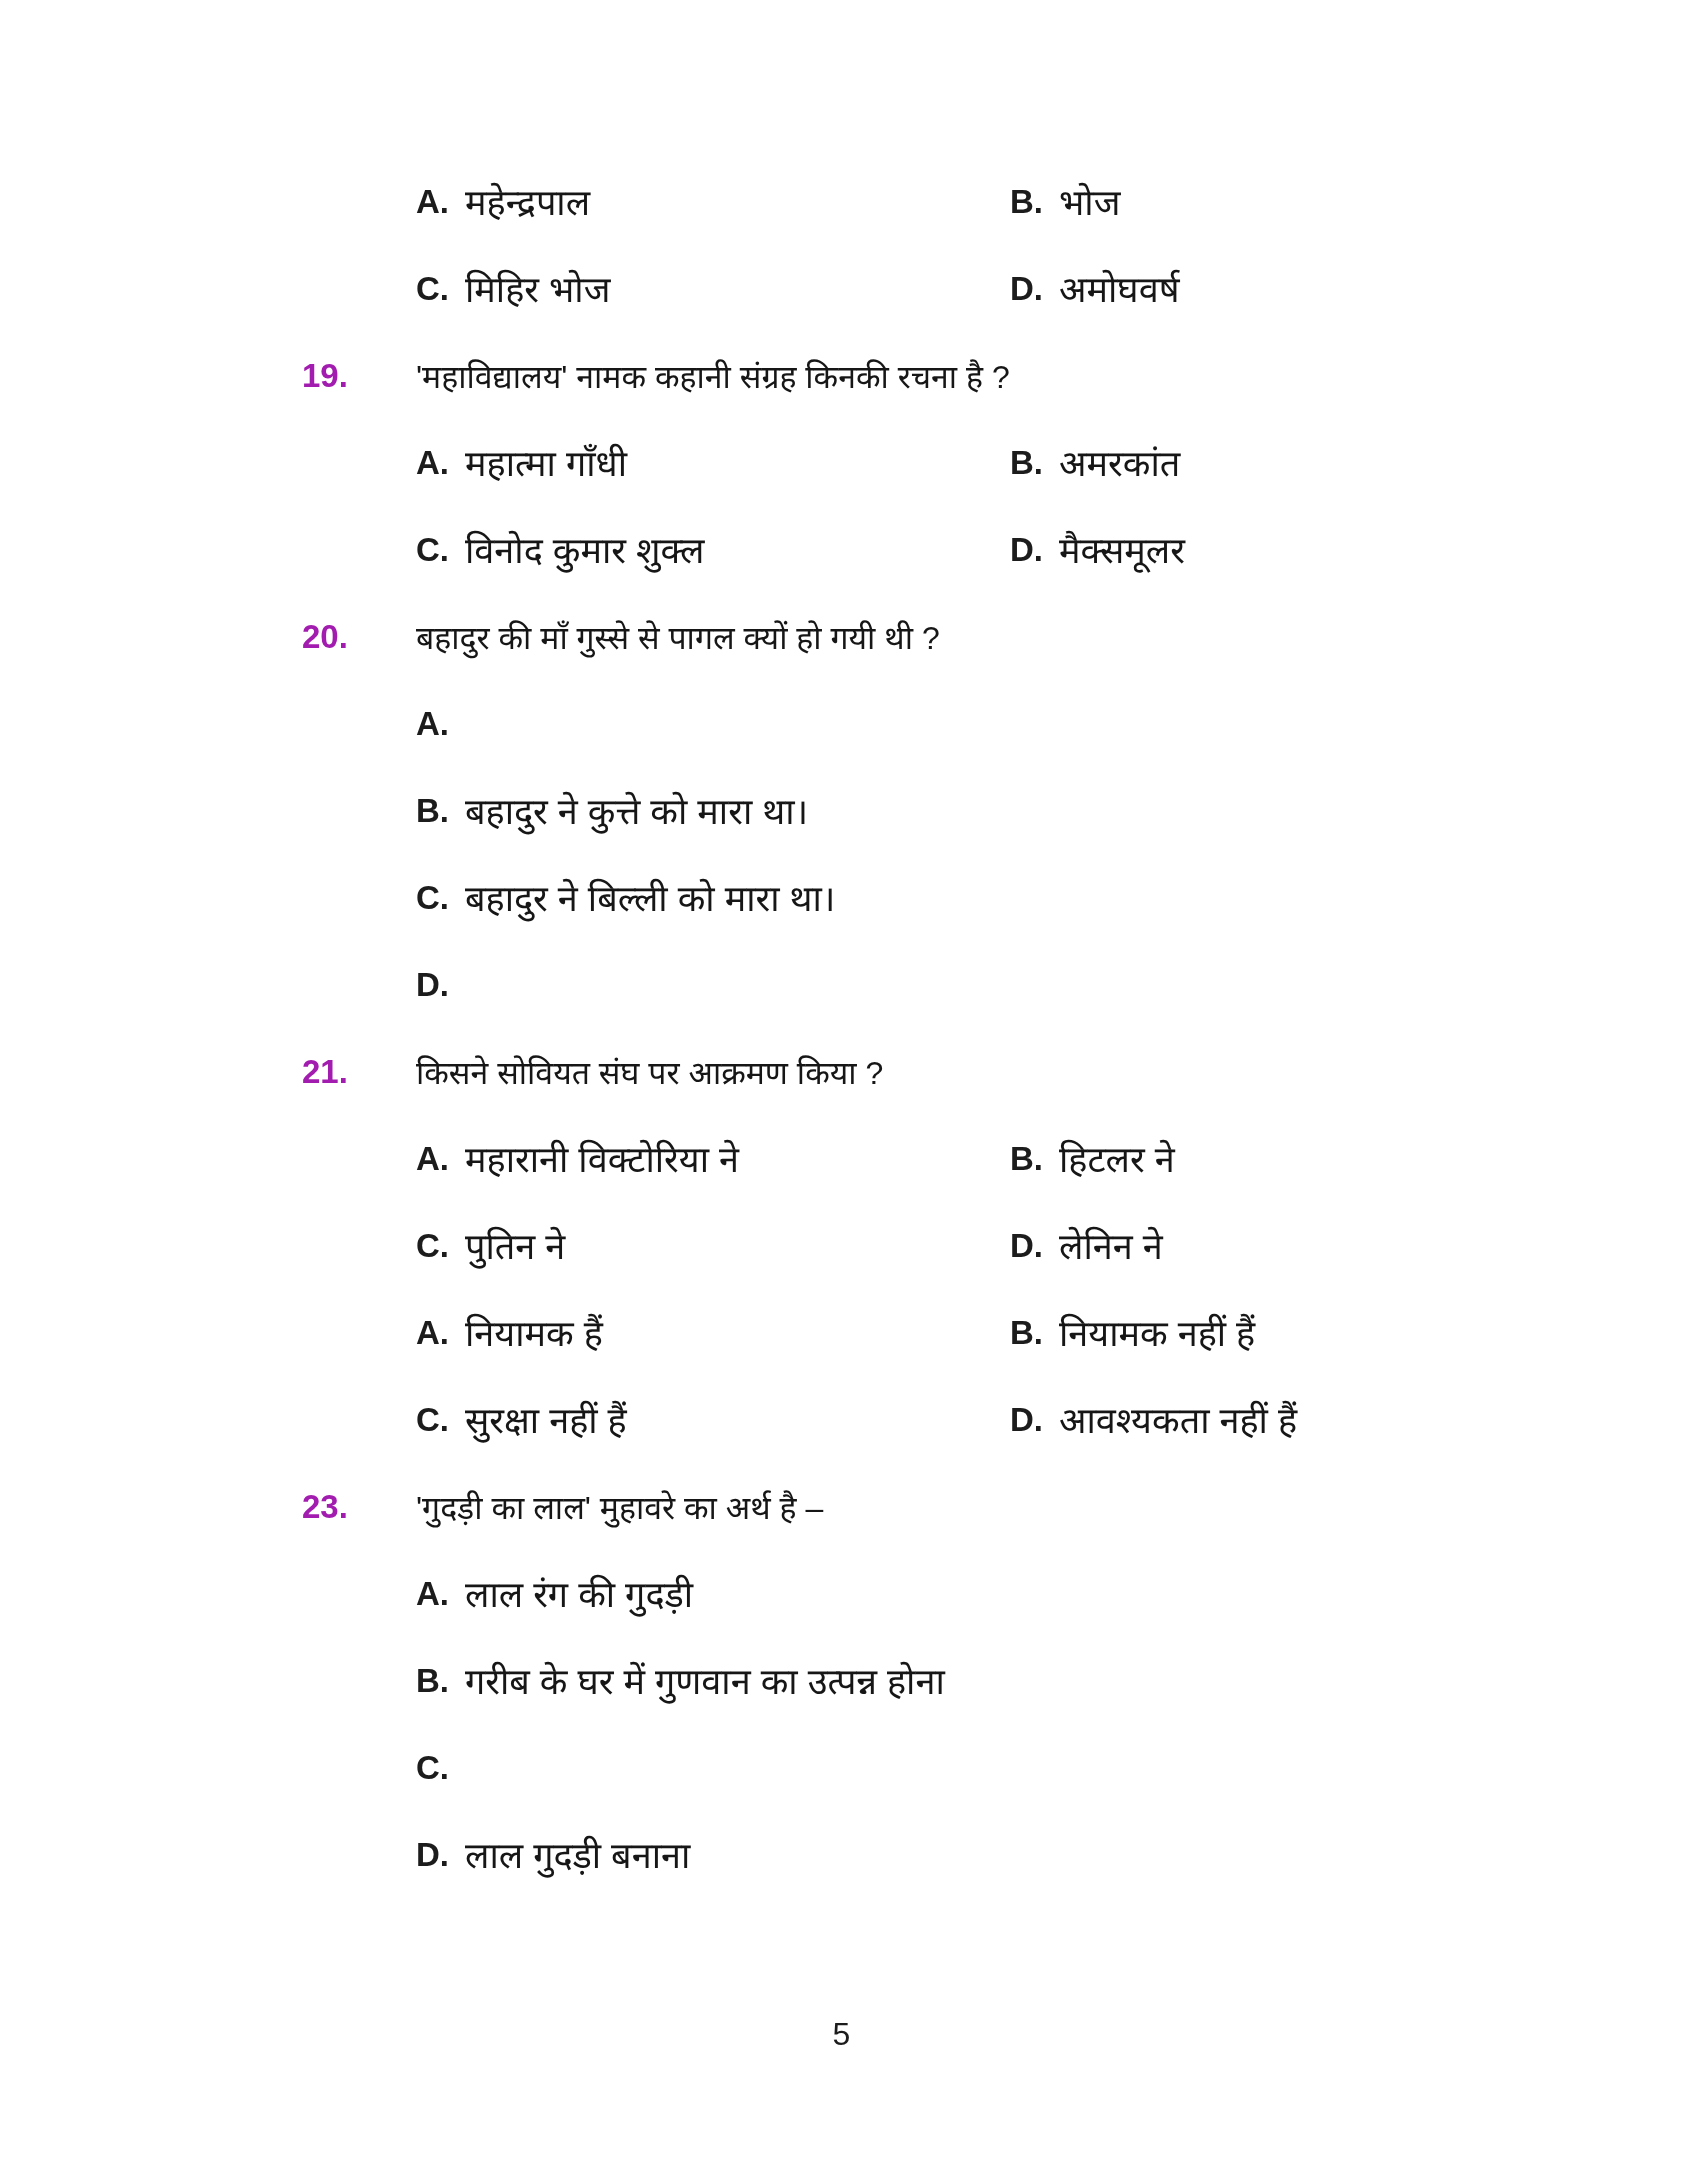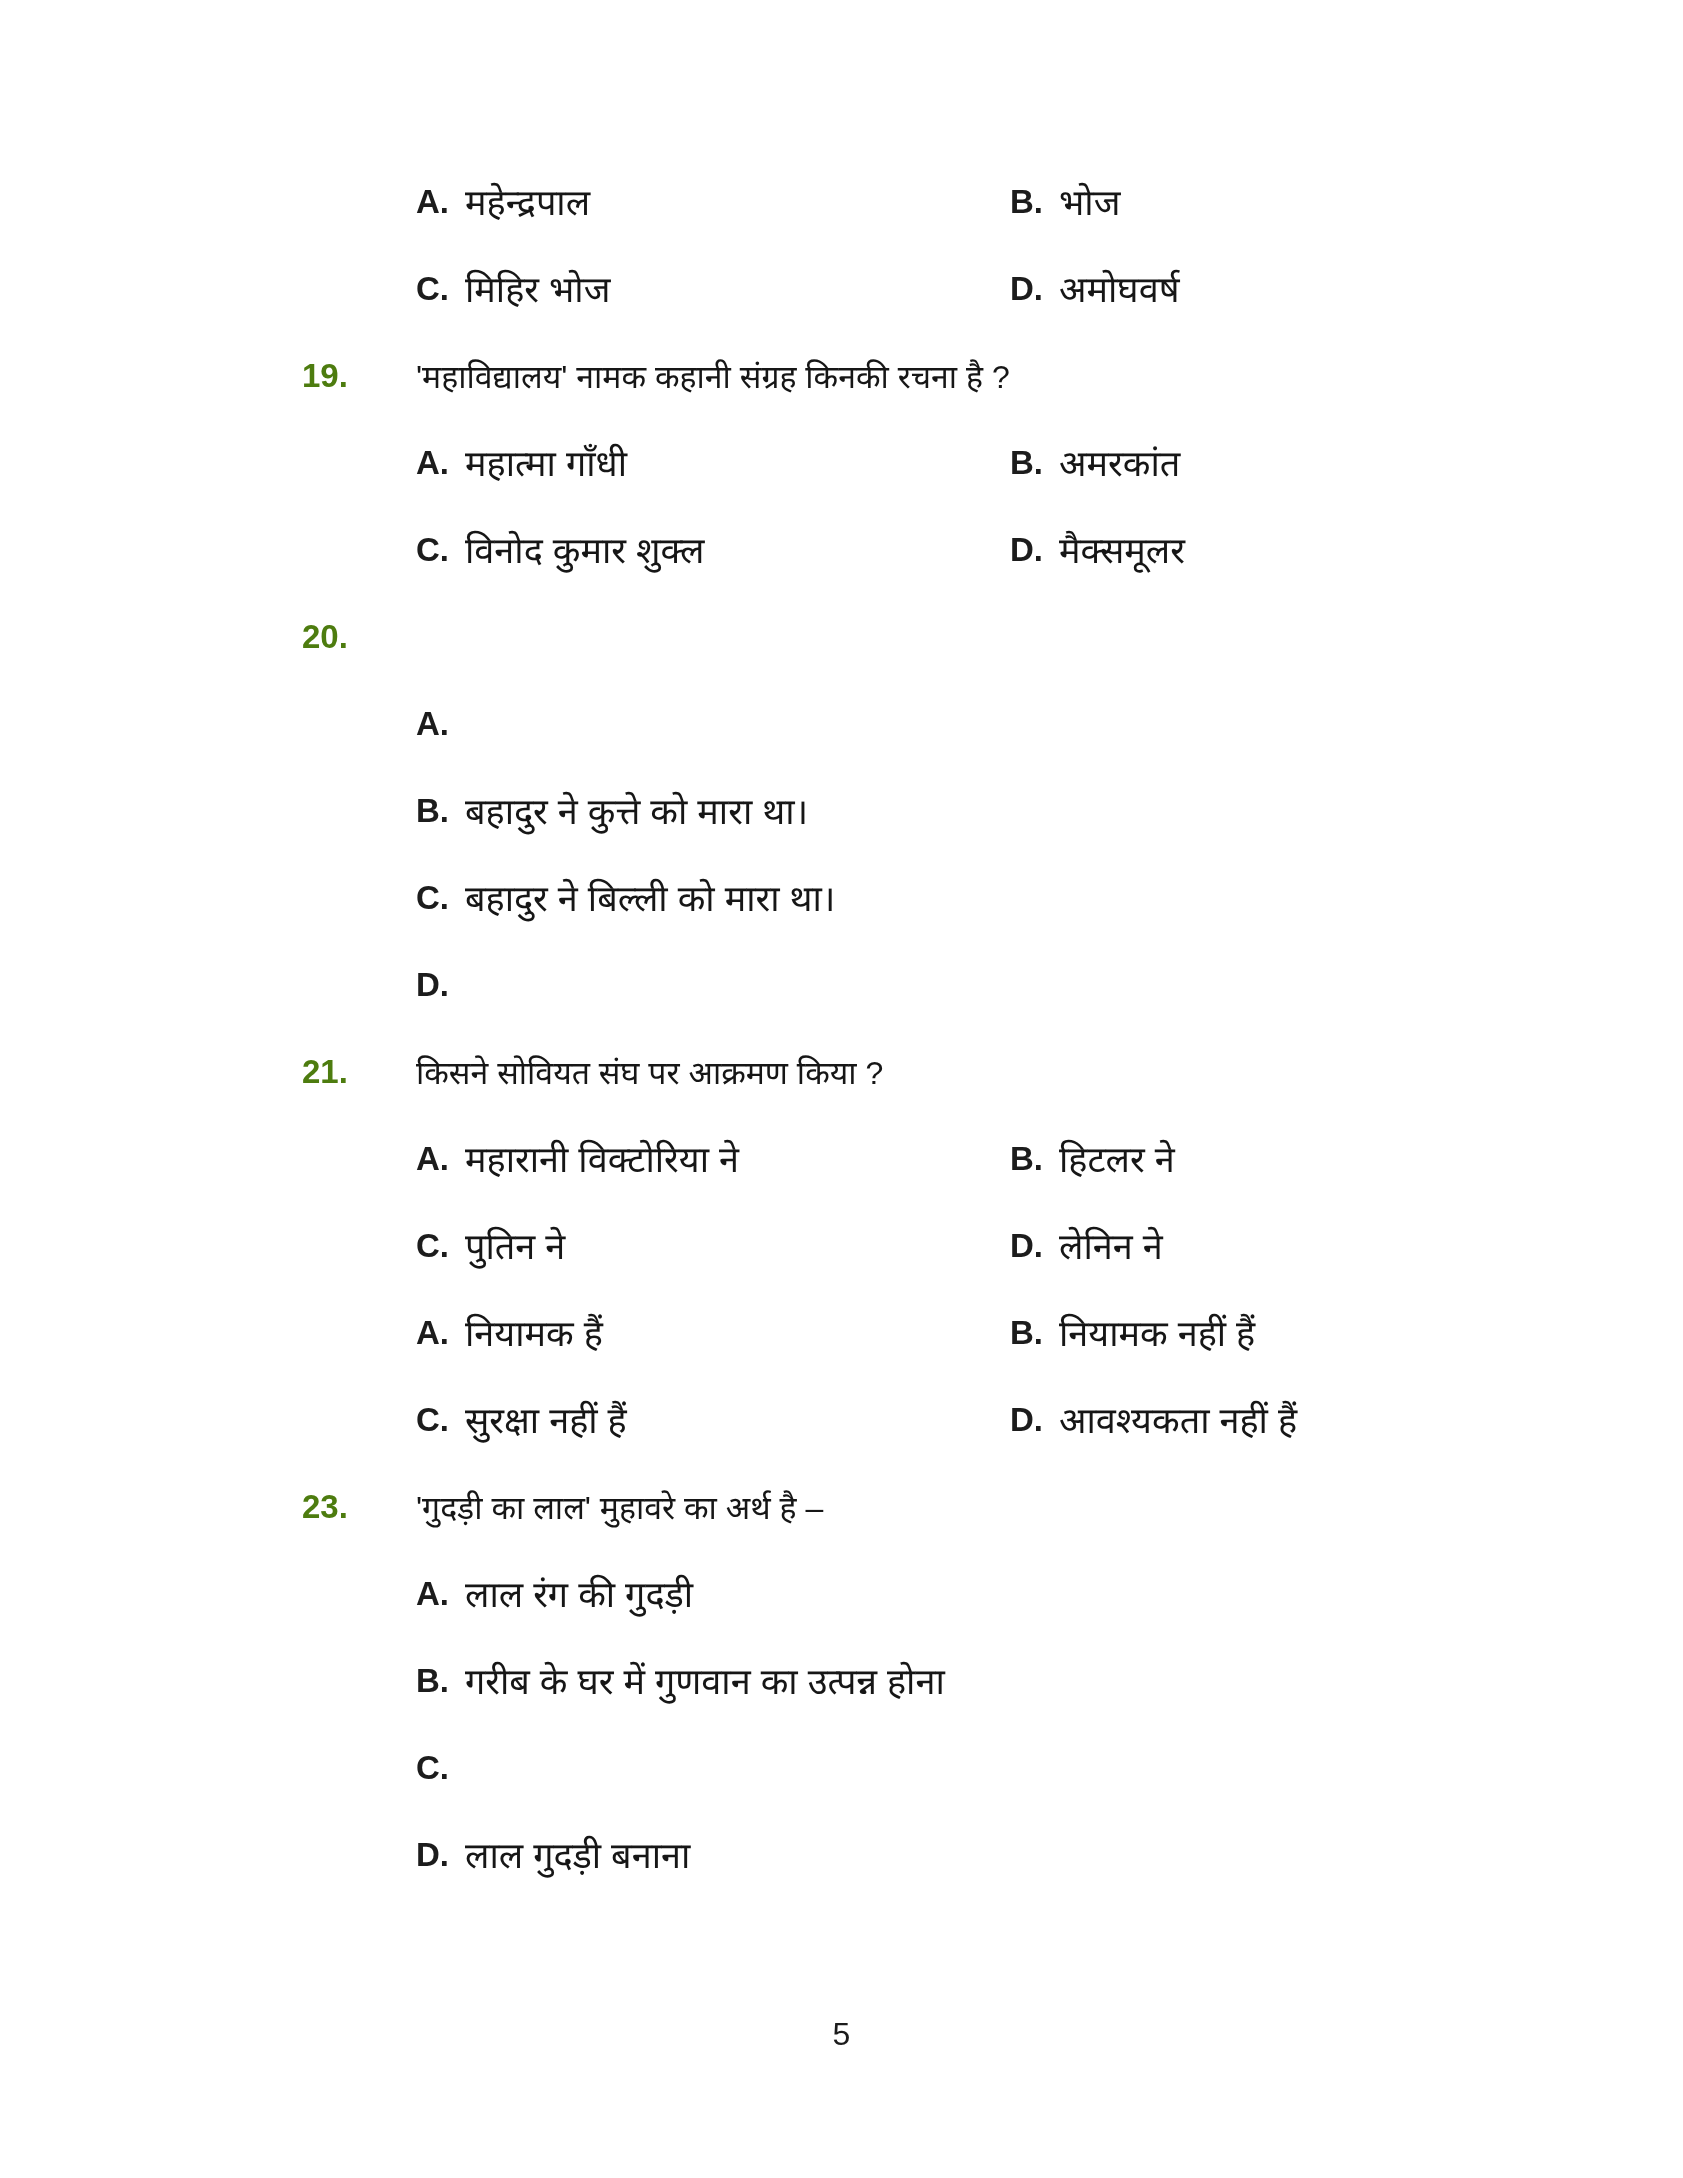--- a/index.html
+++ b/index.html
@@ -21,21 +21,21 @@
   .row {
     height: 87px;
     display: flex;
     align-items: center;
     white-space: nowrap;
   }
   .q-num {
     flex: 0 0 114px;
     font-size: 33px;
     font-weight: 600;
-    color: #4d7c0f;
+    color: #a21caf;
   }
   .q-text {
     font-size: 32px;
     font-weight: 500;
   }
   
   .opt-row { padding-left: 114px; }
   .two-col .opt:first-child { width: 594px; }
   .opt {
     display: flex;
@@ -115,20 +115,21 @@
         <div class="opt">
           <span class="opt-label">D.</span>
           <span class="opt-text">मैक्समूलर</span>
         </div>
       </div>
     </section>
 
     <section>
       <div class="row">
         <span class="q-num">20.</span>
+        <span class="q-text">बहादुर की माँ गुस्से से पागल क्यों हो गयी थी ?</span>
       </div>
       <div class="row opt-row">
         <div class="opt">
           <span class="opt-label">A.</span>
         </div>
       </div>
       <div class="row opt-row">
         <div class="opt">
           <span class="opt-label">B.</span>
           <span class="opt-text">बहादुर ने कुत्ते को मारा था।</span>

